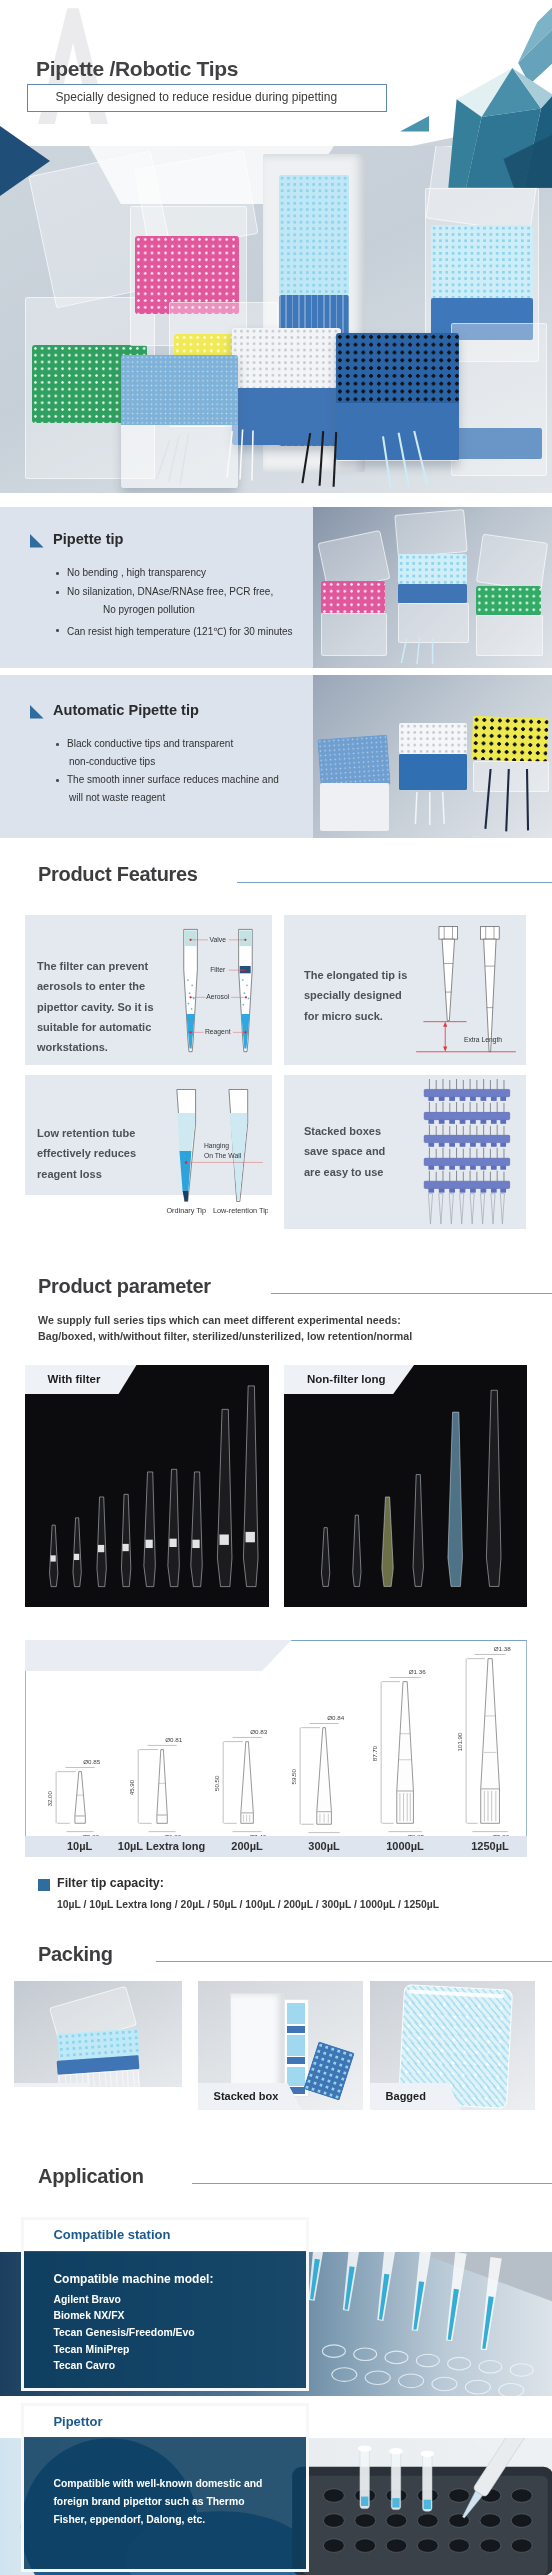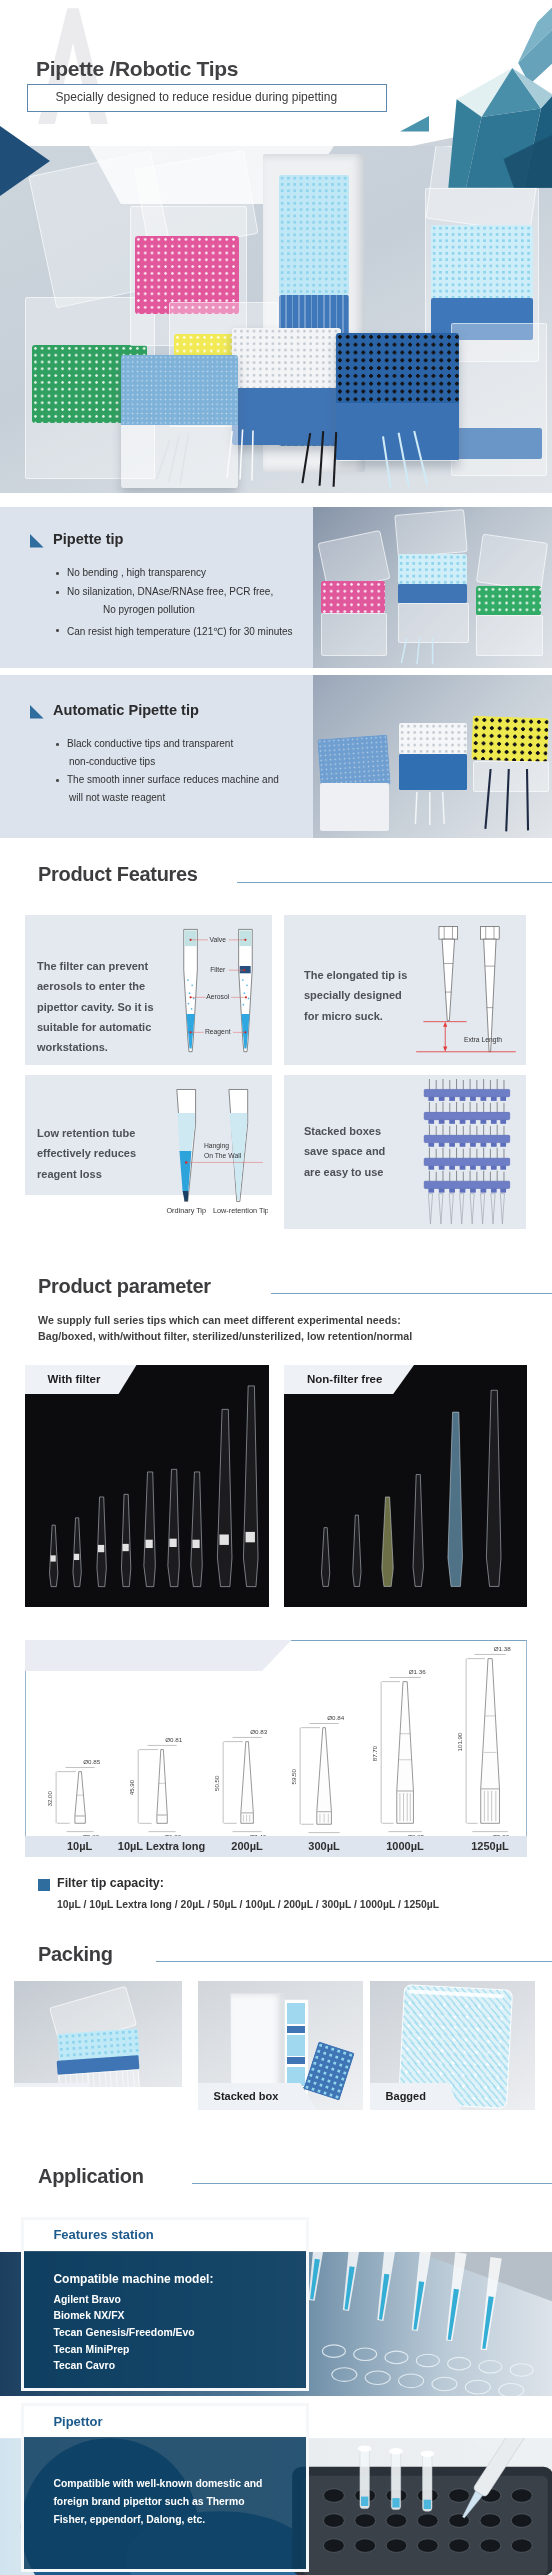--- a/index.html
+++ b/index.html
@@ -425,21 +425,21 @@
       <g stroke="rgba(215,224,232,.7)" stroke-width="1.4">
         <polygon fill="rgba(235,240,245,.07)" points="77,312 83,312 88,400 85,425 75,425 72,400"></polygon>
         <polygon fill="rgba(235,240,245,.07)" points="137,288 143,288 148,398 145,425 135,425 132,398"></polygon>
         <polygon fill="rgba(205,211,126,.5)" points="195,253 203,253 210,390 206,425 192,425 188,390"></polygon>
         <polygon fill="rgba(235,240,245,.07)" points="254,210 262,210 268,388 264,425 252,425 248,388"></polygon>
         <polygon fill="rgba(125,184,216,.6)" points="324,90 336,90 343,370 339,425 321,425 315,370"></polygon>
         <polygon fill="rgba(235,240,245,.07)" points="398,48 410,48 417,370 413,425 395,425 389,370"></polygon>
       </g>
     </svg>
     <div class="abs tagTL" style="left:0;top:0;width:130px;height:29px;">
-      <span class="tag-text" style="position:absolute;left:23px;top:0;line-height:29px;font-size:11.5px;">Non-filter free</span>
+      <span class="tag-text" style="position:absolute;left:23px;top:0;line-height:29px;font-size:11.5px;">Non-filter long</span>
     </div>
   </div>
 
   <div class="abs" style="left:24.5px;top:1640px;width:502px;height:197px;background:#fff;border:0.5px solid #9cb8cf;border-top:1px solid #7ba3c4;box-sizing:border-box;"></div>
   <div class="abs tagTL" style="left:24.5px;top:1640px;width:267px;height:31px;clip-path:polygon(0 0,100% 0,89% 100%,0 100%);background:#e9edf3;">
     <span style="position:absolute;left:35px;top:0;line-height:31px;font-size:13.6px;font-weight:bold;color:#222;margin-top:26px;">The size of pipette tip</span>
   </div>
 
   <svg class="abs" style="left:33px;top:1756px;" width="89" height="85" viewBox="0 0 170 163">
     <polygon points="87.5,30 92.5,30 100,115 100,129 80,129 80,115" fill="#fdfdfd" stroke="#5a5a5c" stroke-width="1.2"></polygon>
@@ -590,21 +590,21 @@
     <div class="abs" style="left:32px;top:11.5px;width:52px;height:104px;background:#f8f9fa;border:0.5px solid #dfe2e6;box-shadow:inset -4.2px 0 6.3px rgba(160,168,178,.35);"></div>
     <div class="abs" style="left:86px;top:18px;width:23px;height:96px;background:#fdfdfe;border:0.5px solid #e4e7ea;">
       <div class="abs" style="left:2.1px;top:3.1px;width:17.7px;height:21px;background:#9fd8ef;"></div>
       <div class="abs" style="left:2.1px;top:26px;width:17.7px;height:7.3px;background:#3f74b5;"></div>
       <div class="abs" style="left:2.1px;top:35px;width:17.7px;height:21px;background:#9fd8ef;"></div>
       <div class="abs" style="left:2.1px;top:57px;width:17.7px;height:7.3px;background:#3f74b5;"></div>
       <div class="abs" style="left:2.1px;top:67px;width:17.7px;height:19px;background:#9fd8ef;"></div>
       <div class="abs" style="left:2.1px;top:87px;width:17.7px;height:7.3px;background:#3f74b5;"></div>
     </div>
     <div class="abs dots-c" style="left:112px;top:65px;width:38px;height:50px;background-color:#3f74b5;transform:rotate(18deg);border-radius:2.1px;"></div>
-    <div class="abs tagBL" style="left:0;top:102px;width:104px;height:27px;padding-left:15px;">
+    <div class="abs tagBL" style="left:0;top:102px;width:104px;height:27px;">
       <span class="tag-text" style="position:absolute;left:15.6px;top:0;line-height:27px;font-size:11px;">Stacked box</span>
     </div>
   </div>
 
   <div class="abs" style="left:370px;top:1981px;width:165px;height:129px;overflow:hidden;background:linear-gradient(150deg,#ccd1d7 0%,#edeff2 100%);">
     <div class="abs" style="left:31px;top:6.3px;width:107px;height:117px;border-radius:7.3px;transform:rotate(3deg);
                 background:#dff2f8;border:1px solid rgba(255,255,255,.9);
                 background-image:repeating-linear-gradient(48deg,rgba(120,205,234,.55) 0 1.6px,transparent 1.6px 5.2px),
                                  radial-gradient(circle,rgba(255,255,255,.95) 1.3px,transparent 1.7px);
                 background-size:auto,11.5px 11.5px;">
@@ -659,21 +659,21 @@
           <polygon points="743,50 753,50 751,138 745,138"></polygon>
           <polygon points="811,55 821,55 819,148 813,148"></polygon>
           <polygon points="879,60 889,60 887,158 881,158"></polygon>
           <polygon points="947,65 957,65 955,166 949,166"></polygon>
       </g>
     </g>
   </svg>
 
   <div class="abs app-card" style="left:21.4px;top:2217px;width:282px;height:168px;">
     <div class="app-strip" style="position:absolute;left:0;top:0;width:100%;height:31px;">
-      <span class="app-title" style="position:absolute;left:29px;top:7.3px;">Features station</span>
+      <span class="app-title" style="position:absolute;left:29px;top:7.3px;">Compatible station</span>
     </div>
     <div class="app-overlay" style="position:absolute;left:0;top:31px;right:0;bottom:0;">
       <div class="sub" style="position:absolute;left:29px;top:21px;">Compatible machine model:</div>
       <div class="item" style="position:absolute;left:29px;top:43px;">Agilent Bravo</div>
       <div class="item" style="position:absolute;left:29px;top:59px;">Biomek NX/FX</div>
       <div class="item" style="position:absolute;left:29px;top:76px;">Tecan Genesis/Freedom/Evo</div>
       <div class="item" style="position:absolute;left:29px;top:93px;">Tecan MiniPrep</div>
       <div class="item" style="position:absolute;left:29px;top:109px;">Tecan Cavro</div>
     </div>
   </div>

